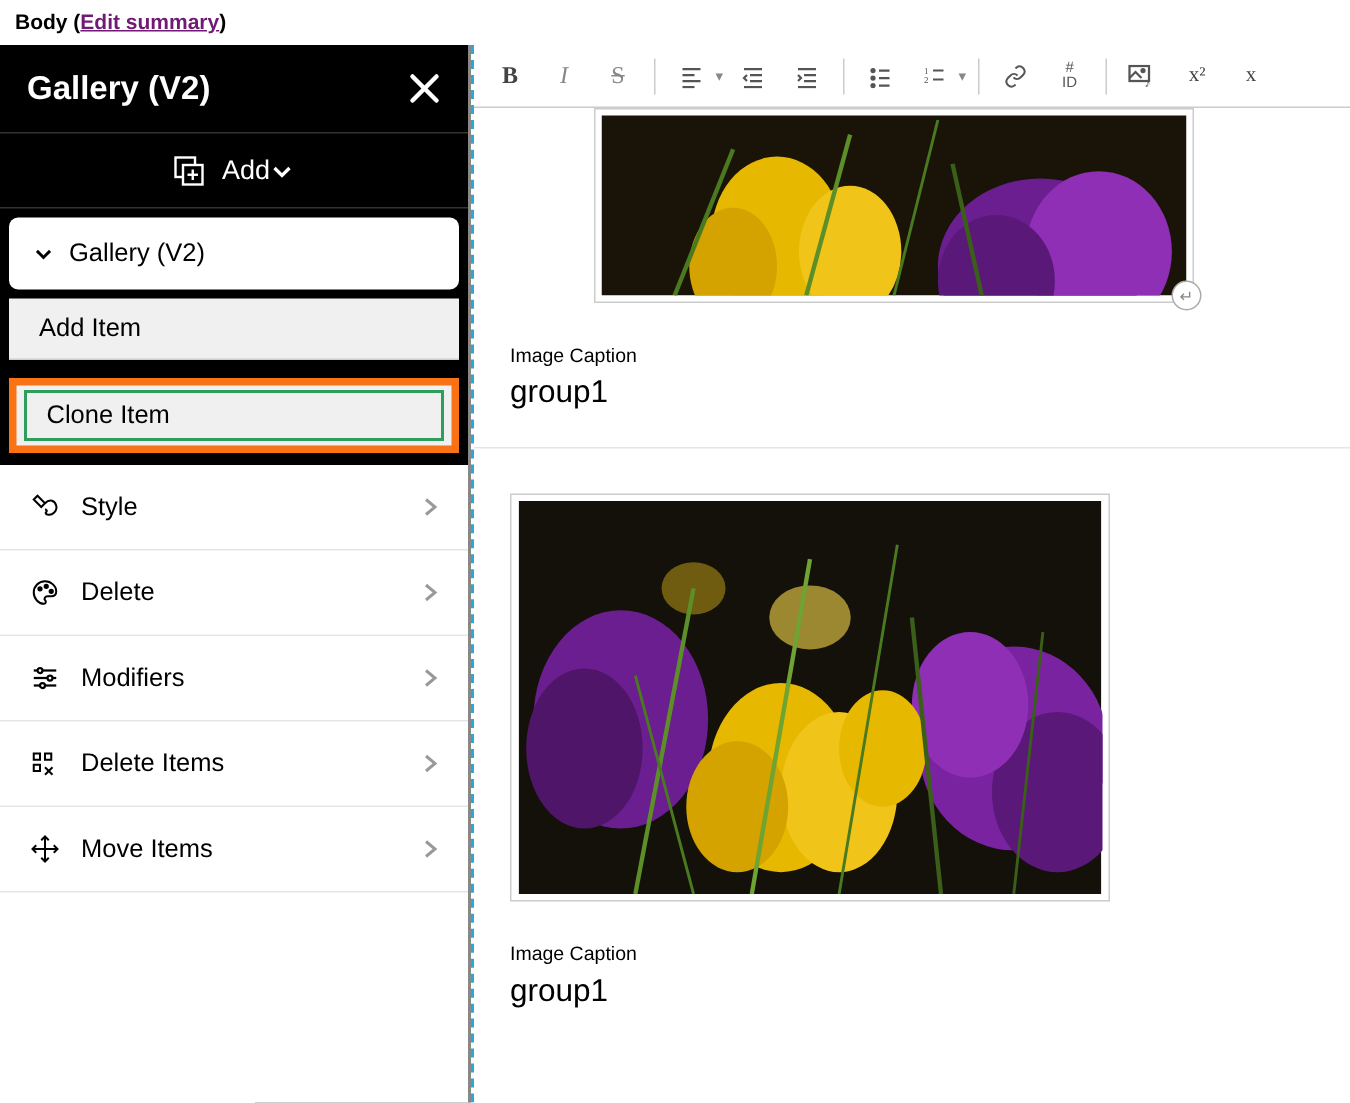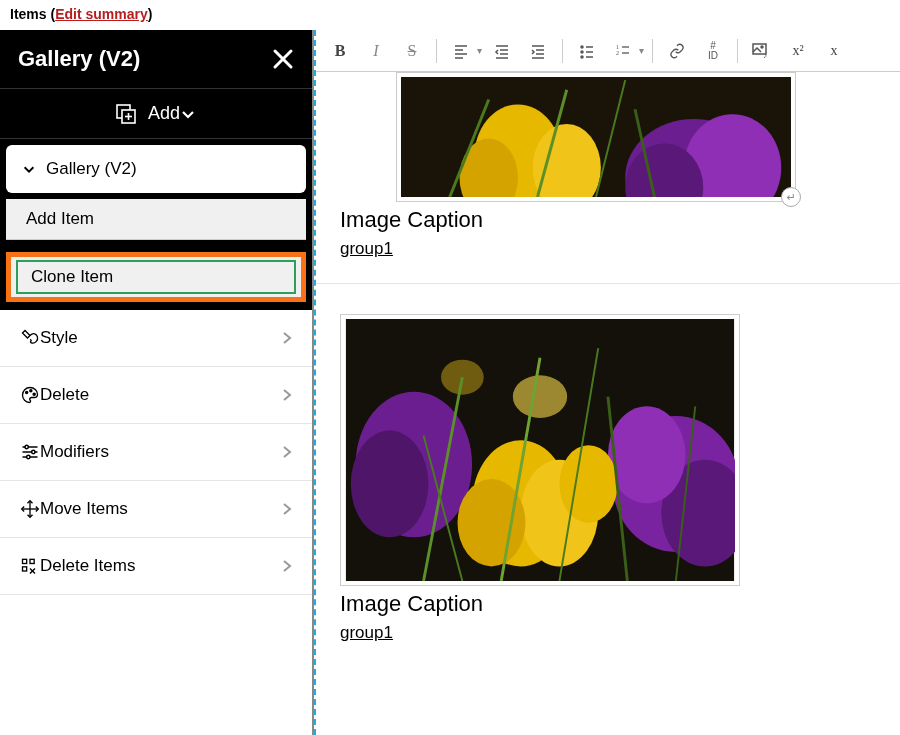--- a/index.html
+++ b/index.html
@@ -1,19 +1,19 @@
 <!DOCTYPE html>
 <html><head>
 <meta charset="utf-8">
 <style>
   * { box-sizing: border-box; margin: 0; padding: 0; }
   body { font-family: Arial, Helvetica, sans-serif; font-size: 14px; width: 900px; background: #fff; }
   
   .top-label { padding: 6px 10px 8px 10px; font-weight: bold; font-size: 14px; }
-  .top-label a { color: #b91c1c; }
+  .top-label a { color: #701a75; }
   
   .main-row { display: flex; height: 705px; }
   
   
   .sidebar { width: 314px; background: #000; border-right: 2px solid #888; display: flex; flex-direction: column; }
   
   .panel-header { 
     display: flex; align-items: center; justify-content: space-between;
     padding: 16px 18px; color: #fff; font-weight: bold; font-size: 22px;
   }
@@ -42,21 +42,21 @@
   .action-item.highlighted::after {
     content:""; position:absolute; left:5px; right:5px; bottom:3px; top:3px;
     border: 2px solid #2e9e5b; pointer-events:none;
   }
   
   .option-list { background: #fff; flex: 1; }
   .option-item {
     display: flex; align-items: center; justify-content: space-between;
     padding: 18px 20px; border-bottom: 1px solid #e5e5e5; font-size: 17px;
   }
-  .option-left { display: flex; align-items: center; }
+  .option-left { display: flex; align-items: center; gap: 14px; }
   .chevron-right { color: #888; }
   
   
   .editor { flex: 1; display: flex; flex-direction: column; border-left: 2px dashed #2aa8d8; margin-left: 0; }
   
   .toolbar {
     height: 42px; background: #fff; border-bottom: 1px solid #ccc;
     display: flex; align-items: center; gap: 4px; padding: 0 8px;
   }
   .tb-btn { width: 32px; height: 32px; display:flex; align-items:center; justify-content:center; color:#444; font-size:16px; font-family: Georgia, serif; }
@@ -66,31 +66,31 @@
   .tb-btn.bold { font-weight: bold; }
   .tb-mini { font-size:10px; color:#888; margin-left:-4px; }
   
   .content-area { flex:1; overflow:hidden; padding: 0 0 0 0; }
   .gallery-block { padding: 12px 24px 24px 24px; border-bottom: 1px solid #e5e5e5; }
   .gallery-block:first-child { padding-top: 0; }
   .img-frame { border:1px solid #ccc; padding:4px; display:inline-block; position:relative; }
   .img-frame.small { width: 400px; height: 130px; margin-left: 56px; margin-top: 0; }
   .img-frame.large { width: 400px; height: 272px; margin-left: 0; margin-top: 18px; }
   .flower-svg { width:100%; height:100%; display:block; }
-  .caption { font-size: 22px; margin-top: 2px; }
-  .group { font-size: 17px; margin-top: 6px; text-decoration: underline; }
+  .caption { font-size: 13px; margin-top: 24px; }
+  .group { font-size: 21px; margin-top: 6px; }
   .resize-handle { position:absolute; right:-6px; bottom:-6px; width:20px; height:20px; background:#fff; border:1px solid #aaa; border-radius:50%; display:flex; align-items:center; justify-content:center; font-size:11px; color:#888; }
   
   svg { display:block; }
 </style>
 </head>
 <body>
 
 <div class="top-label">
-  <span>Items</span>
+  <span>Body</span>
   <span> (</span><a href="#">Edit summary</a><span>)</span>
 </div>
 
 <div class="main-row">
 
   <div class="sidebar">
     <div class="panel-header">
       <span>Gallery (V2)</span>
       <span>
         <svg width="22" height="22" viewBox="0 0 22 22" stroke="#fff" stroke-width="3" stroke-linecap="round">
@@ -185,48 +185,48 @@
         <span class="chevron-right">
           <svg width="10" height="14" viewBox="0 0 10 14" fill="none" stroke="#999" stroke-width="2">
               <polyline points="2,2 8,7 2,12"></polyline>
             </svg>
         </span>
       </div>
       <div class="option-item">
         <div class="option-left">
           <span>
             <svg width="20" height="20" viewBox="0 0 24 24" fill="none" stroke="#000" stroke-width="1.6">
+                <rect x="3" y="4" width="5" height="5"></rect>
+                <rect x="3" y="13" width="5" height="5"></rect>
+                <rect x="12" y="4" width="5" height="5"></rect>
+                <line x1="12" y1="15" x2="18" y2="21"></line>
+                <line x1="18" y1="15" x2="12" y2="21"></line>
+              </svg>
+          </span>
+          <span>Delete Items</span>
+        </div>
+        <span class="chevron-right">
+          <svg width="10" height="14" viewBox="0 0 10 14" fill="none" stroke="#999" stroke-width="2">
+              <polyline points="2,2 8,7 2,12"></polyline>
+            </svg>
+        </span>
+      </div>
+      <div class="option-item">
+        <div class="option-left">
+          <span>
+            <svg width="20" height="20" viewBox="0 0 24 24" fill="none" stroke="#000" stroke-width="1.6">
                 <line x1="12" y1="3" x2="12" y2="21"></line>
                 <line x1="3" y1="12" x2="21" y2="12"></line>
                 <polyline points="9,5 12,2 15,5"></polyline>
                 <polyline points="9,19 12,22 15,19"></polyline>
                 <polyline points="5,9 2,12 5,15"></polyline>
                 <polyline points="19,9 22,12 19,15"></polyline>
               </svg>
           </span>
           <span>Move Items</span>
-        </div>
-        <span class="chevron-right">
-          <svg width="10" height="14" viewBox="0 0 10 14" fill="none" stroke="#999" stroke-width="2">
-              <polyline points="2,2 8,7 2,12"></polyline>
-            </svg>
-        </span>
-      </div>
-      <div class="option-item">
-        <div class="option-left">
-          <span>
-            <svg width="20" height="20" viewBox="0 0 24 24" fill="none" stroke="#000" stroke-width="1.6">
-                <rect x="3" y="4" width="5" height="5"></rect>
-                <rect x="3" y="13" width="5" height="5"></rect>
-                <rect x="12" y="4" width="5" height="5"></rect>
-                <line x1="12" y1="15" x2="18" y2="21"></line>
-                <line x1="18" y1="15" x2="12" y2="21"></line>
-              </svg>
-          </span>
-          <span>Delete Items</span>
         </div>
         <span class="chevron-right">
           <svg width="10" height="14" viewBox="0 0 10 14" fill="none" stroke="#999" stroke-width="2">
               <polyline points="2,2 8,7 2,12"></polyline>
             </svg>
         </span>
       </div>
     </div>
   </div>
 

